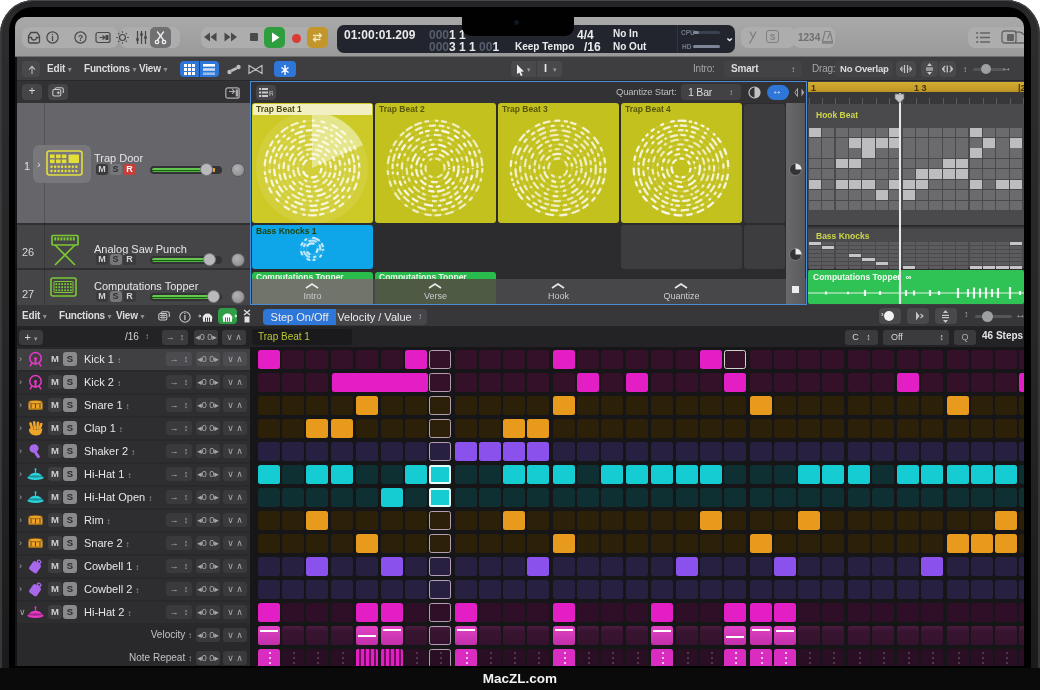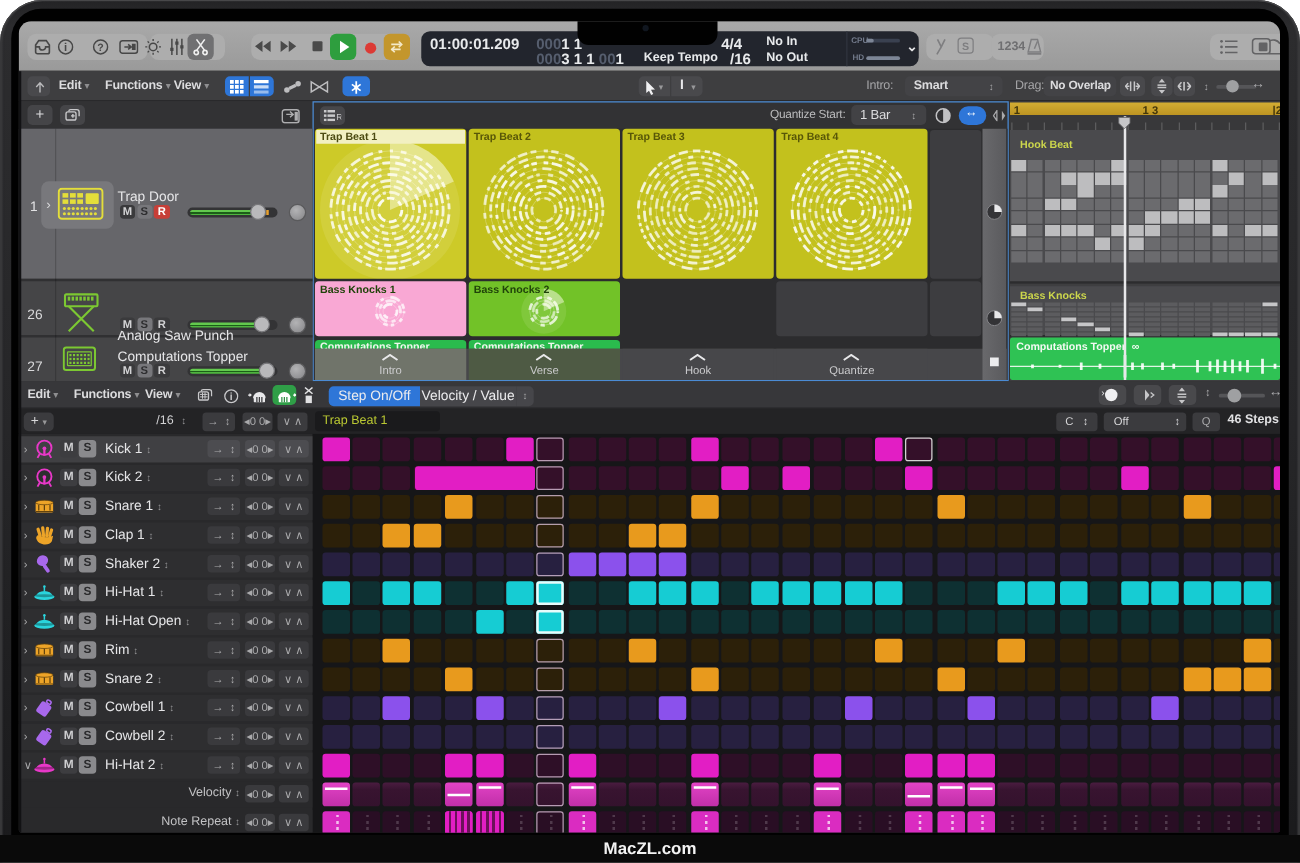--- a/index.html
+++ b/index.html
@@ -405,43 +405,30 @@
         <circle cx="60" cy="65" r="33.1" fill="none" stroke="rgba(255,255,255,0.76)" stroke-width="2.3" stroke-dasharray="2.7 4.0 3.1 5.8 6.4 2.0 7.5 3.0 5.6 4.8 4.7 3.4 5.3 2.7 8.1 2.6 7.9 3.1 4.5 3.9 2.7 2.6 4.8 4.2 8.2 6.9 2.8 4.7 3.3 6.0 4.6 6.5 6.0 2.6 2.5 3.2 8.1 2.7 5.6 3.9 4.7 6.0 3.9 5.6 6.8 6.7" stroke-dashoffset="18.4"></circle>
         <circle cx="60" cy="65" r="37.8" fill="none" stroke="rgba(255,255,252,0.30)" stroke-width="0.7"></circle>
         <circle cx="60" cy="65" r="37.8" fill="none" stroke="rgba(255,255,255,0.75)" stroke-width="2.3" stroke-dasharray="5.4 4.9 6.5 6.2 8.3 2.6 3.4 4.7 7.8 4.7 4.4 6.8 4.4 2.4 2.8 2.2 7.2 2.5 7.2 6.3 9.0 6.0 5.3 5.1 7.9 5.6 4.4 5.8 3.2 3.5 9.0 4.4 4.2 5.9 5.4 2.0 2.7 3.3 4.7 6.7 4.1 6.3 8.0 4.1 9.0 5.8" stroke-dashoffset="5.2"></circle>
         <circle cx="60" cy="65" r="42.5" fill="none" stroke="rgba(255,255,252,0.30)" stroke-width="0.7"></circle>
         <circle cx="60" cy="65" r="42.5" fill="none" stroke="rgba(255,255,255,0.78)" stroke-width="2.3" stroke-dasharray="5.5 6.5 6.0 3.0 4.9 4.4 3.7 4.9 2.7 6.1 3.7 2.5 6.3 3.5 8.3 4.5 5.9 6.2 3.9 5.7 6.7 4.1 8.7 2.1 8.1 2.7 8.0 2.8 2.8 4.5 8.5 3.3 5.7 5.0 4.1 4.7 2.6 4.2 7.4 3.7 3.9 2.3 7.1 4.1 8.4 5.7 3.2 6.6 8.6 6.1 7.9 5.4 7.2 5.3" stroke-dashoffset="5.1"></circle>
         <circle cx="60" cy="65" r="47.3" fill="none" stroke="rgba(255,255,252,0.30)" stroke-width="0.7"></circle>
         <circle cx="60" cy="65" r="47.3" fill="none" stroke="rgba(255,255,255,0.86)" stroke-width="2.3" stroke-dasharray="3.4 5.6 6.4 2.3 6.7 5.1 5.8 5.9 8.2 3.9 7.8 4.5 6.2 4.1 8.6 4.2 8.7 3.7 6.9 6.6 6.9 3.9 3.0 4.4 5.2 6.1 7.6 6.9 5.4 4.1 6.2 5.7 3.0 3.1 3.4 3.6 4.4 6.8 3.9 6.7 4.4 3.0 8.8 2.4 3.2 2.6 2.9 3.9 3.9 2.8 2.6 5.5 2.8 3.2 6.2 6.4 6.8 5.5 7.1 6.0" stroke-dashoffset="3.1"></circle>
       </svg>
       <div class="llhead" style="color:#585708;">Trap Beat 4</div>
     </div>
-<div class="ab" style="left:237px;top:208px;width:121px;height:44px;background:#f9a8d4;border-radius:3px;overflow:hidden;">
+<div class="ab" style="left:237px;top:208px;width:121px;height:44px;background:#0ea5e9;border-radius:3px;overflow:hidden;">
       <svg class="ab" style="left:0;top:0" width="121" height="44" viewBox="0 0 121 44">
         <circle cx="60" cy="24" r="5.6" fill="none" stroke="rgba(255,255,252,0.30)" stroke-width="0.7"></circle>
         <circle cx="60" cy="24" r="5.6" fill="none" stroke="rgba(255,255,255,0.78)" stroke-width="2.3" stroke-dasharray="8.4 5.4 7.5 6.5 4.2 5.2" stroke-dashoffset="17.4"></circle>
         <circle cx="60" cy="24" r="8.4" fill="none" stroke="rgba(255,255,252,0.30)" stroke-width="0.7"></circle>
         <circle cx="60" cy="24" r="8.4" fill="none" stroke="rgba(255,255,255,0.66)" stroke-width="2.3" stroke-dasharray="6.2 2.8 5.2 7.0 3.2 3.6 8.7 4.2 3.9 3.6 8.4 3.7" stroke-dashoffset="12.6"></circle>
         <circle cx="60" cy="24" r="11.2" fill="none" stroke="rgba(255,255,252,0.30)" stroke-width="0.7"></circle>
         <circle cx="60" cy="24" r="11.2" fill="none" stroke="rgba(255,255,255,0.71)" stroke-width="2.3" stroke-dasharray="7.7 4.5 3.0 4.9 2.7 2.5 3.7 5.5 4.3 5.5 3.6 2.6 2.7 5.5 8.1 3.1 4.0 2.1" stroke-dashoffset="6.0"></circle>
       </svg>
       <div class="llhead" style="color:#20430a;">Bass Knocks 1</div>
-    </div>
-<div class="ab" style="left:360px;top:208px;width:121px;height:44px;background:#72c228;border-radius:3px;overflow:hidden;">
-      <svg class="ab" style="left:0;top:0" width="121" height="44" viewBox="0 0 121 44">
-        <circle cx="60" cy="24" r="5.6" fill="none" stroke="rgba(255,255,252,0.30)" stroke-width="0.7"></circle>
-        <circle cx="60" cy="24" r="5.6" fill="none" stroke="rgba(255,255,255,0.68)" stroke-width="2.3" stroke-dasharray="3.6 5.4 6.6 4.4 3.9 6.0 7.8 4.6" stroke-dashoffset="4.7"></circle>
-        <circle cx="60" cy="24" r="8.4" fill="none" stroke="rgba(255,255,252,0.30)" stroke-width="0.7"></circle>
-        <circle cx="60" cy="24" r="8.4" fill="none" stroke="rgba(255,255,255,0.55)" stroke-width="2.3" stroke-dasharray="2.5 3.9 6.3 2.3 7.7 3.2 4.0 2.2 9.0 5.7 8.2 5.1" stroke-dashoffset="6.6"></circle>
-        <circle cx="60" cy="24" r="11.2" fill="none" stroke="rgba(255,255,252,0.30)" stroke-width="0.7"></circle>
-        <circle cx="60" cy="24" r="11.2" fill="none" stroke="rgba(255,255,255,0.75)" stroke-width="2.3" stroke-dasharray="5.7 2.6 8.7 3.8 3.5 6.1 3.3 6.6 5.4 4.8 4.7 4.4 3.7 2.2 8.1 3.2" stroke-dashoffset="4.2"></circle>
-        <path d="M60 24 L60 6 A18 18 0 0 1 76.4 16.6 Z" fill="rgba(255,255,235,0.45)"></path>
-        <circle cx="60" cy="24" r="18" fill="rgba(255,255,240,0.10)"></circle>
-      </svg>
-      <div class="llhead" style="color:#20430a;">Bass Knocks 2</div>
     </div>
 <div class="ab" style="left:237px;top:254.5px;width:121px;height:8px;background:#2abb4d;border-radius:3px 3px 0 0;">
       <div class="llhead" style="color:#eef7ee;top:0;">Computations Topper</div>
     </div>
 <div class="ab" style="left:360px;top:254.5px;width:121px;height:8px;background:#2abb4d;border-radius:3px 3px 0 0;">
       <div class="llhead" style="color:#eef7ee;top:0;">Computations Topper</div>
     </div>
 <div class="ab" style="left:236.5px;top:262px;width:554px;height:25px;background:#47474a;"></div>
 <div class="ab" style="left:237px;top:262px;width:121px;height:25px;background:#70746a;"></div>
 <svg class="ab" style="left:290px;top:266px" width="14" height="6" viewBox="0 0 14 6">
@@ -528,21 +515,21 @@
 <g fill="#7cc832">
         <rect x="4.2" y="3.3" width="2" height="3.2"></rect>
         <rect x="7.3" y="3.3" width="2" height="3.2"></rect>
         <rect x="10.4" y="3.3" width="2" height="3.2"></rect>
         <rect x="13.5" y="3.3" width="2" height="3.2"></rect>
         <rect x="16.6" y="3.3" width="2" height="3.2"></rect>
         <rect x="19.7" y="3.3" width="2" height="3.2"></rect>
         <rect x="22.8" y="3.3" width="2" height="3.2"></rect>
       </g>
     </svg>
-<div class="sname" style="left:79px;top:226px;font-size:11px;margin-top:20px;">Analog Saw Punch</div>
+<div class="sname" style="left:79px;top:226px;font-size:11px;">Analog Saw Punch</div>
 <div class="msr" style="left:81px;top:237px;width:12px;height:11px;line-height:11px;">M</div>
     <div class="msr" style="left:94.5px;top:237px;width:12px;height:11px;line-height:11px;background:#77777b;color:#2e2e30;">S</div>
     <div class="msr" style="left:108px;top:237px;width:13px;height:11px;line-height:11px;">R</div>
 <div class="fader" style="left:135px;top:238.5px;width:72px;height:8px;">
       <i class="f" style="width:58px;height:4px;top:2px;"></i>
       <i class="k" style="left:53px;top:-2.5px;"></i>
     </div>
 <div class="pan" style="left:215.5px;top:236px;width:14px;height:14px;"></div>
 <div class="ab" style="left:0px;top:271px;width:26px;text-align:center;color:#d8d8da;font-size:11px;">27</div>
 <svg class="ab" style="left:35px;top:256px" width="27" height="28" viewBox="0 0 27 28">

